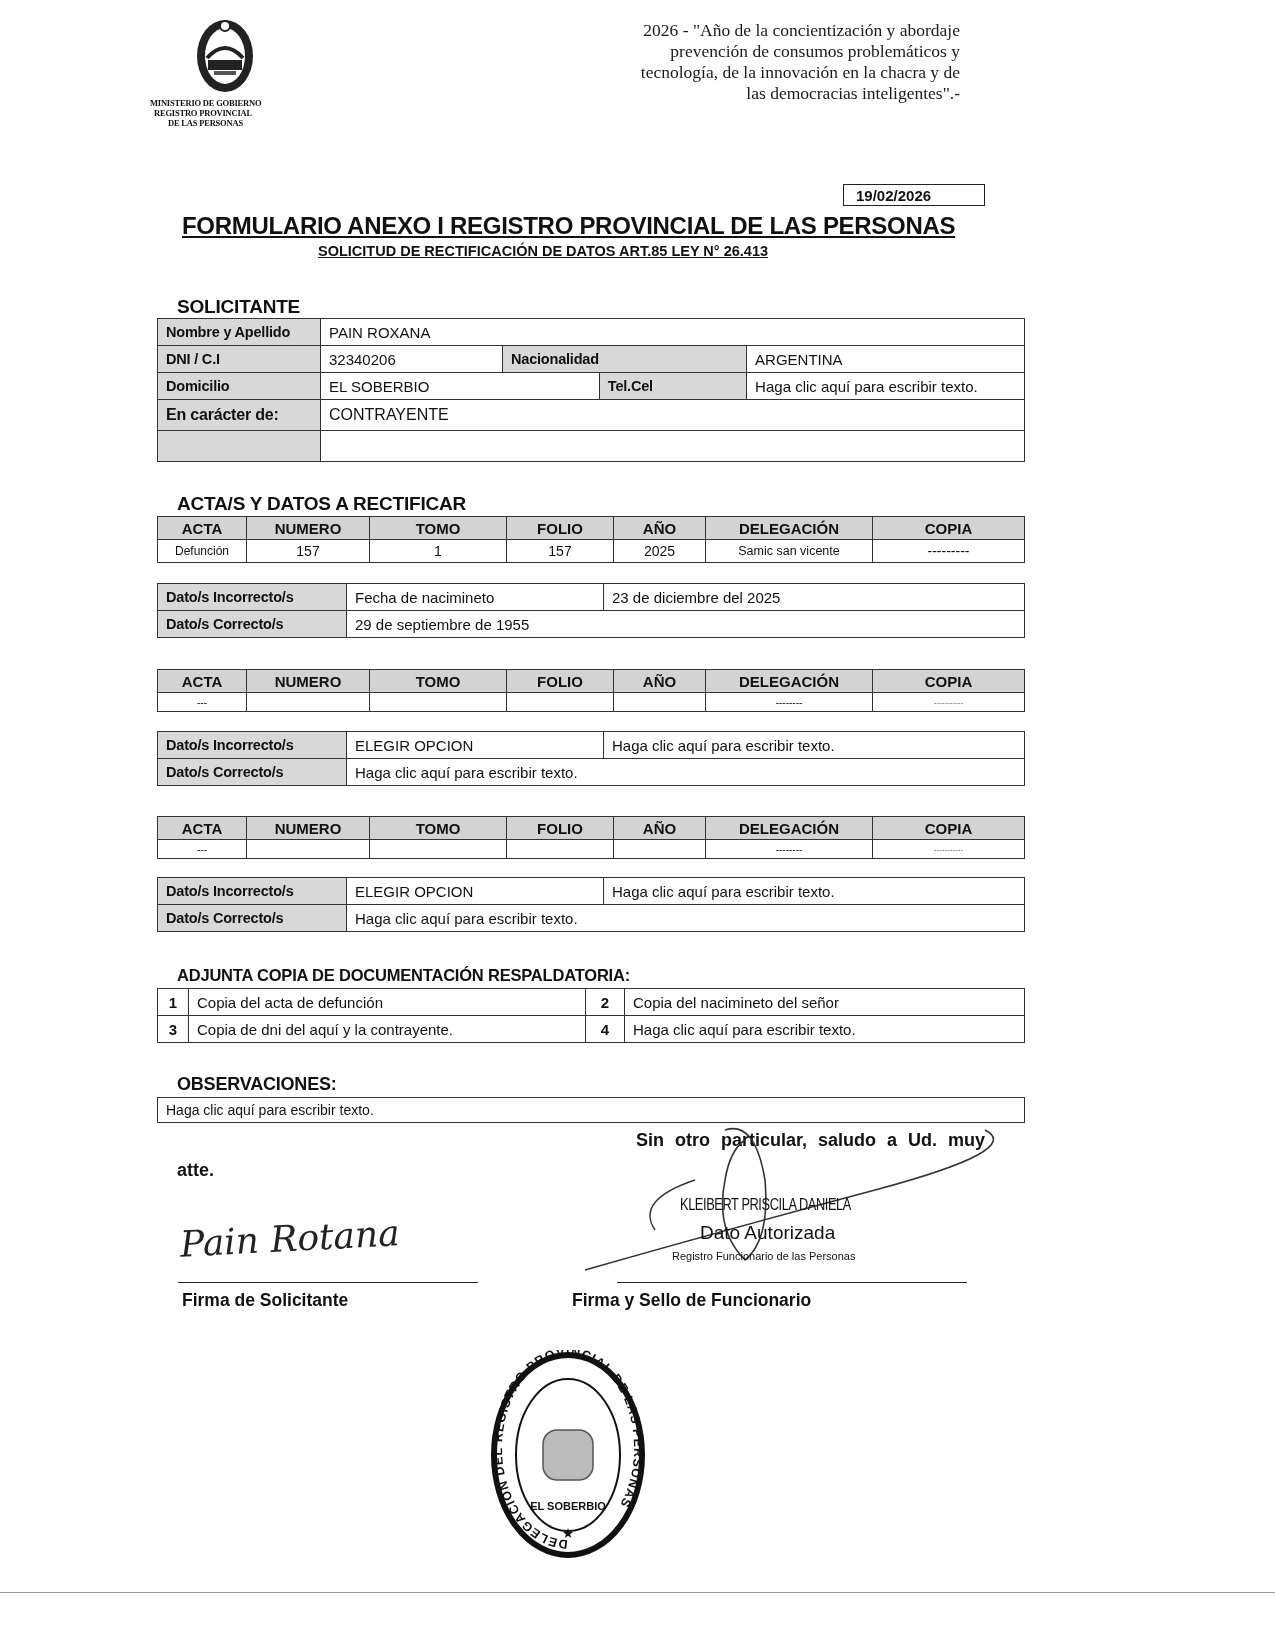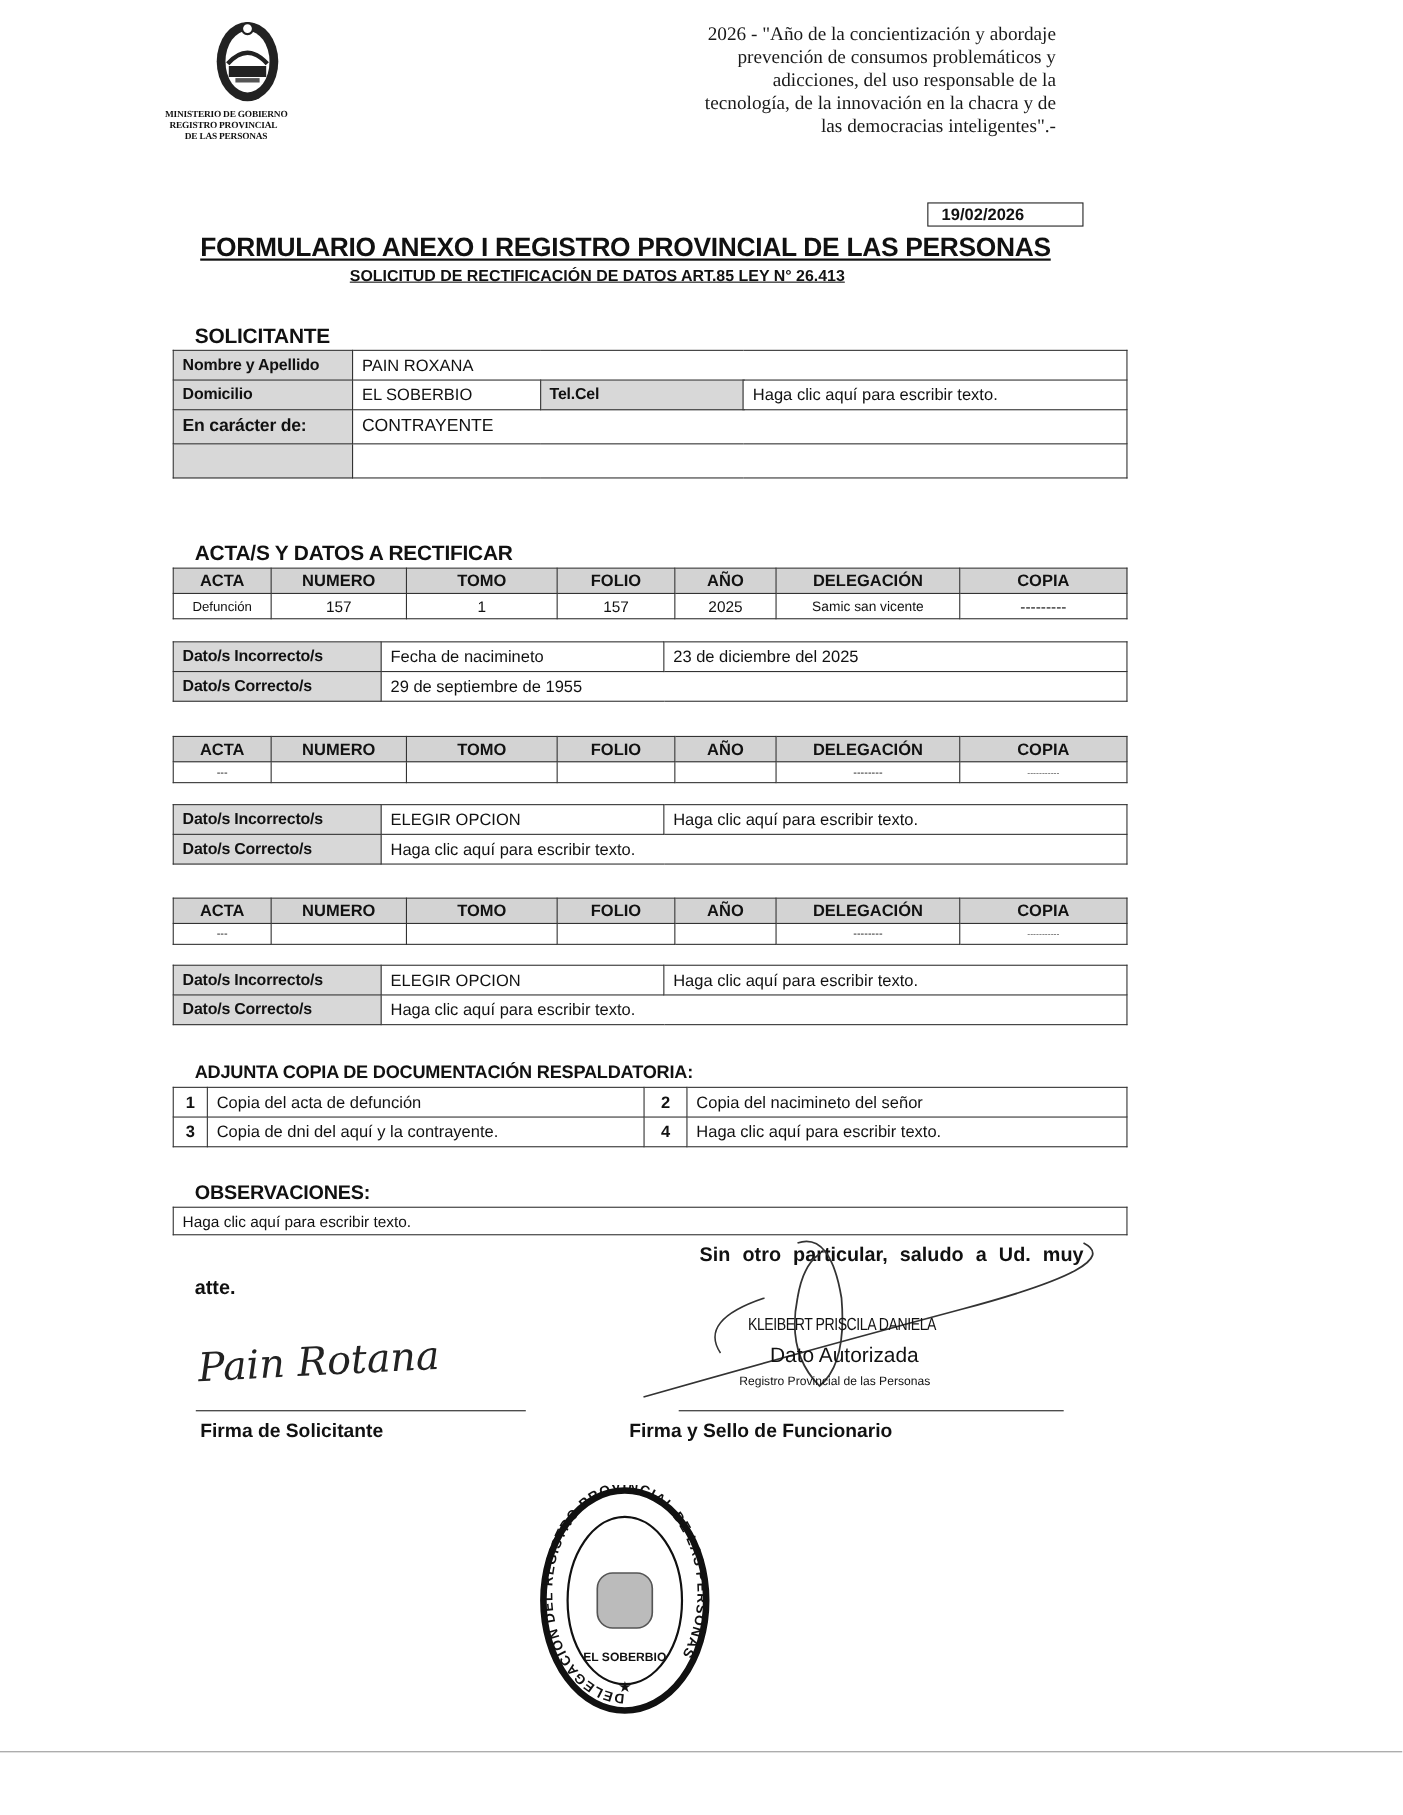--- a/index.html
+++ b/index.html
@@ -39,35 +39,40 @@
   <div class="org">
     <div>MINISTERIO DE GOBIERNO</div>
     <div style="padding-left:4px">REGISTRO PROVINCIAL</div>
     <div style="padding-left:18px">DE LAS PERSONAS</div>
   </div>
 </div>
 
 <div class="abs motto">
   <div>2026 - "Año de la concientización y abordaje</div>
   <div>prevención de consumos problemáticos y</div>
-  <div>adicciones, del uso responsable de la</div>
   <div>tecnología, de la innovación en la chacra y de</div>
   <div>las democracias inteligentes".-</div>
 </div>
 
 <div class="abs datebox">19/02/2026</div>
 <div class="abs title">FORMULARIO ANEXO I REGISTRO PROVINCIAL DE LAS PERSONAS</div>
 <div class="abs subtitle">SOLICITUD DE RECTIFICACIÓN DE DATOS ART.85 LEY N° 26.413</div>
 
 <div class="abs section" style="left:177px; top:296px;">SOLICITANTE</div>
 <table style="left:157px; top:318px; width:868px;">
   <tbody>
       <tr>
     <td class="lbl" style="width:146px">Nombre y Apellido</td>
     <td colspan="5" class="val">PAIN ROXANA</td>
+  </tr>
+  <tr>
+    <td class="lbl">DNI / C.I</td>
+    <td class="val" style="width:165px">32340206</td>
+    <td class="lbl" colspan="2" style="width:150px">Nacionalidad</td>
+    <td class="val" colspan="2">ARGENTINA</td>
   </tr>
   <tr>
     <td class="lbl">Domicilio</td>
     <td class="val" colspan="2">EL SOBERBIO</td>
     <td class="lbl" colspan="2" style="width:110px">Tel.Cel</td>
     <td class="val">Haga clic aquí para escribir texto.</td>
   </tr>
   <tr>
     <td class="lbl" style="height:30px; font-size:16px">En carácter de:</td>
     <td class="val" colspan="5" style="font-size:16px">CONTRAYENTE</td>
@@ -223,21 +228,21 @@
 <div class="abs sigline" style="left:178px; top:1282px; width:300px;"></div>
 <div class="abs siglabel" style="left:182px; top:1290px;">Firma de Solicitante</div>
 
 <svg class="abs" style="left:575px; top:1120px;" width="420" height="160" viewBox="0 0 420 160">
   <path d="M10 150 Q150 110 300 70 T410 10" stroke="#333" stroke-width="1.6" fill="none"></path>
   <path d="M150 10 Q180 0 190 60 Q195 120 170 140 Q140 110 150 60 Q155 30 170 20" stroke="#333" stroke-width="1.6" fill="none"></path>
   <path d="M80 110 Q60 80 120 60" stroke="#333" stroke-width="1.4" fill="none"></path>
 </svg>
 <div class="abs" style="left:680px; top:1196px; font-size:16px; letter-spacing:-0.5px; transform:scaleX(0.8); transform-origin:left;">KLEIBERT PRISCILA DANIELA</div>
 <div class="abs" style="left:700px; top:1222px; font-size:19px;">Dato Autorizada</div>
-<div class="abs" style="left:672px; top:1250px; font-size:11px;">Registro Provincial de las Personas</div>
+<div class="abs" style="left:672px; top:1250px; font-size:11px;">Registro Funcionario de las Personas</div>
 <div class="abs sigline" style="left:617px; top:1282px; width:350px;"></div>
 <div class="abs siglabel" style="left:572px; top:1290px;">Firma y Sello de Funcionario</div>
 
 <div class="abs" style="left:488px; top:1350px; width:160px; height:210px;">
   <svg width="160" height="210" viewBox="0 0 160 210">
     <ellipse cx="80" cy="105" rx="74" ry="100" fill="none" stroke="#111" stroke-width="6"></ellipse>
     <ellipse cx="80" cy="105" rx="52" ry="76" fill="none" stroke="#111" stroke-width="2"></ellipse>
     <defs>
       <path id="ring" d="M80 190 A66 92 0 1 1 80.1 190"></path>
     </defs>

